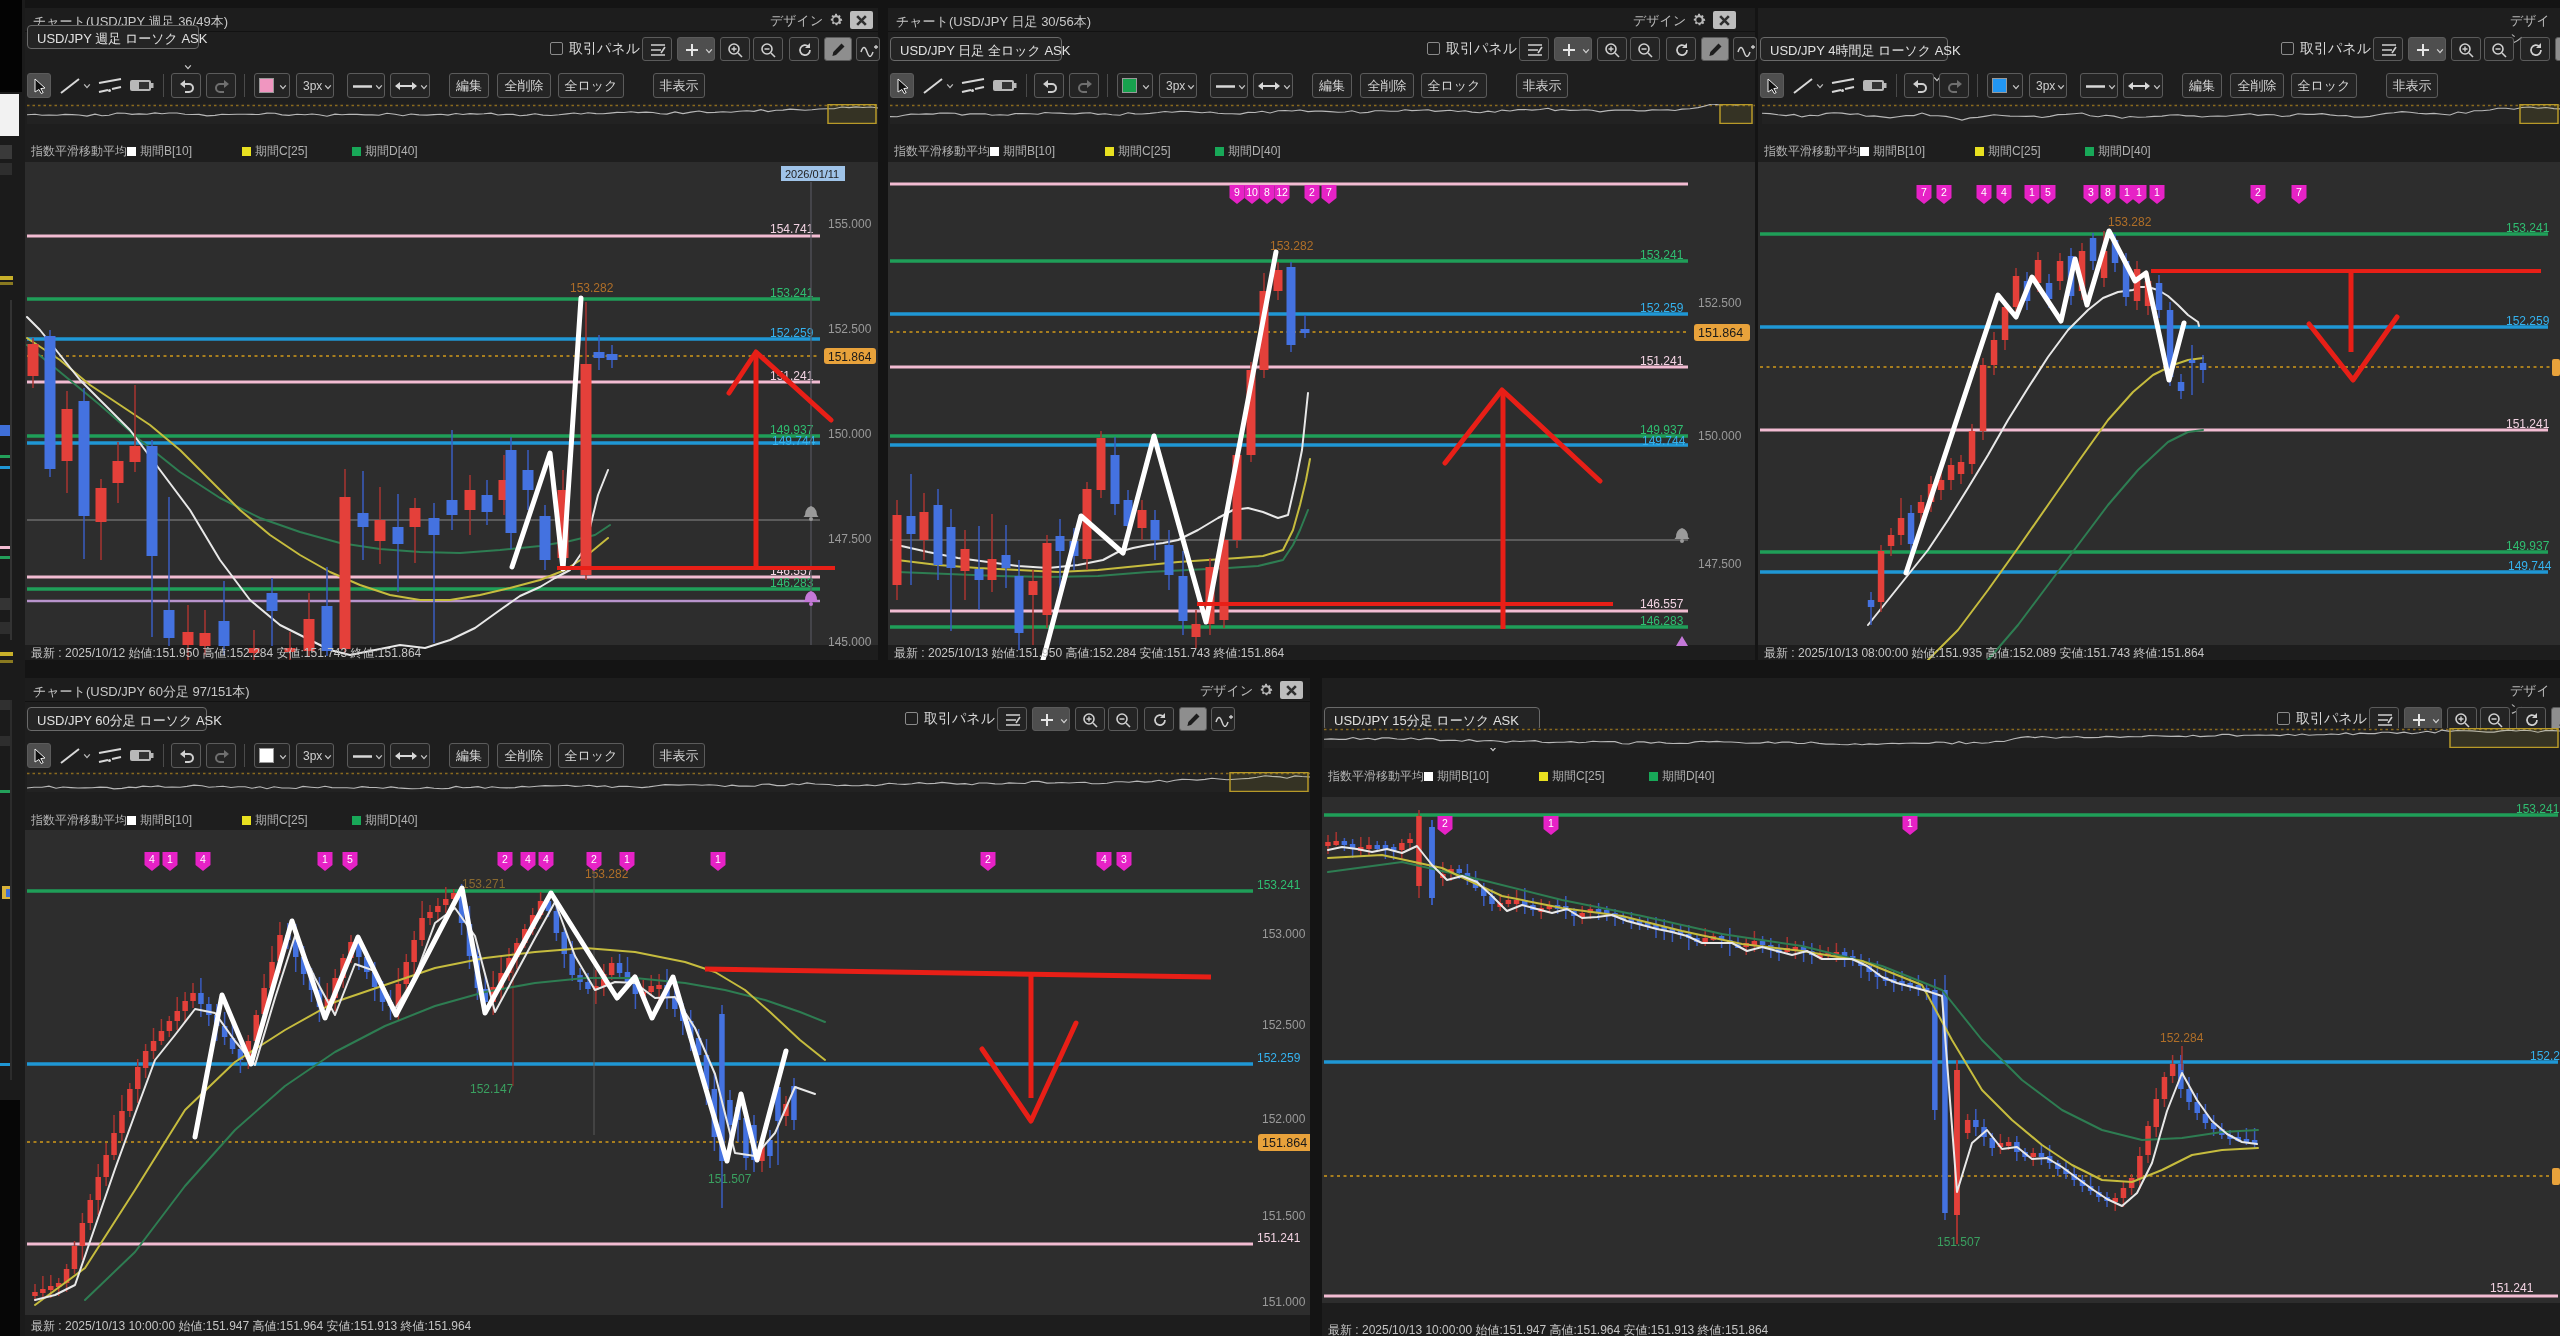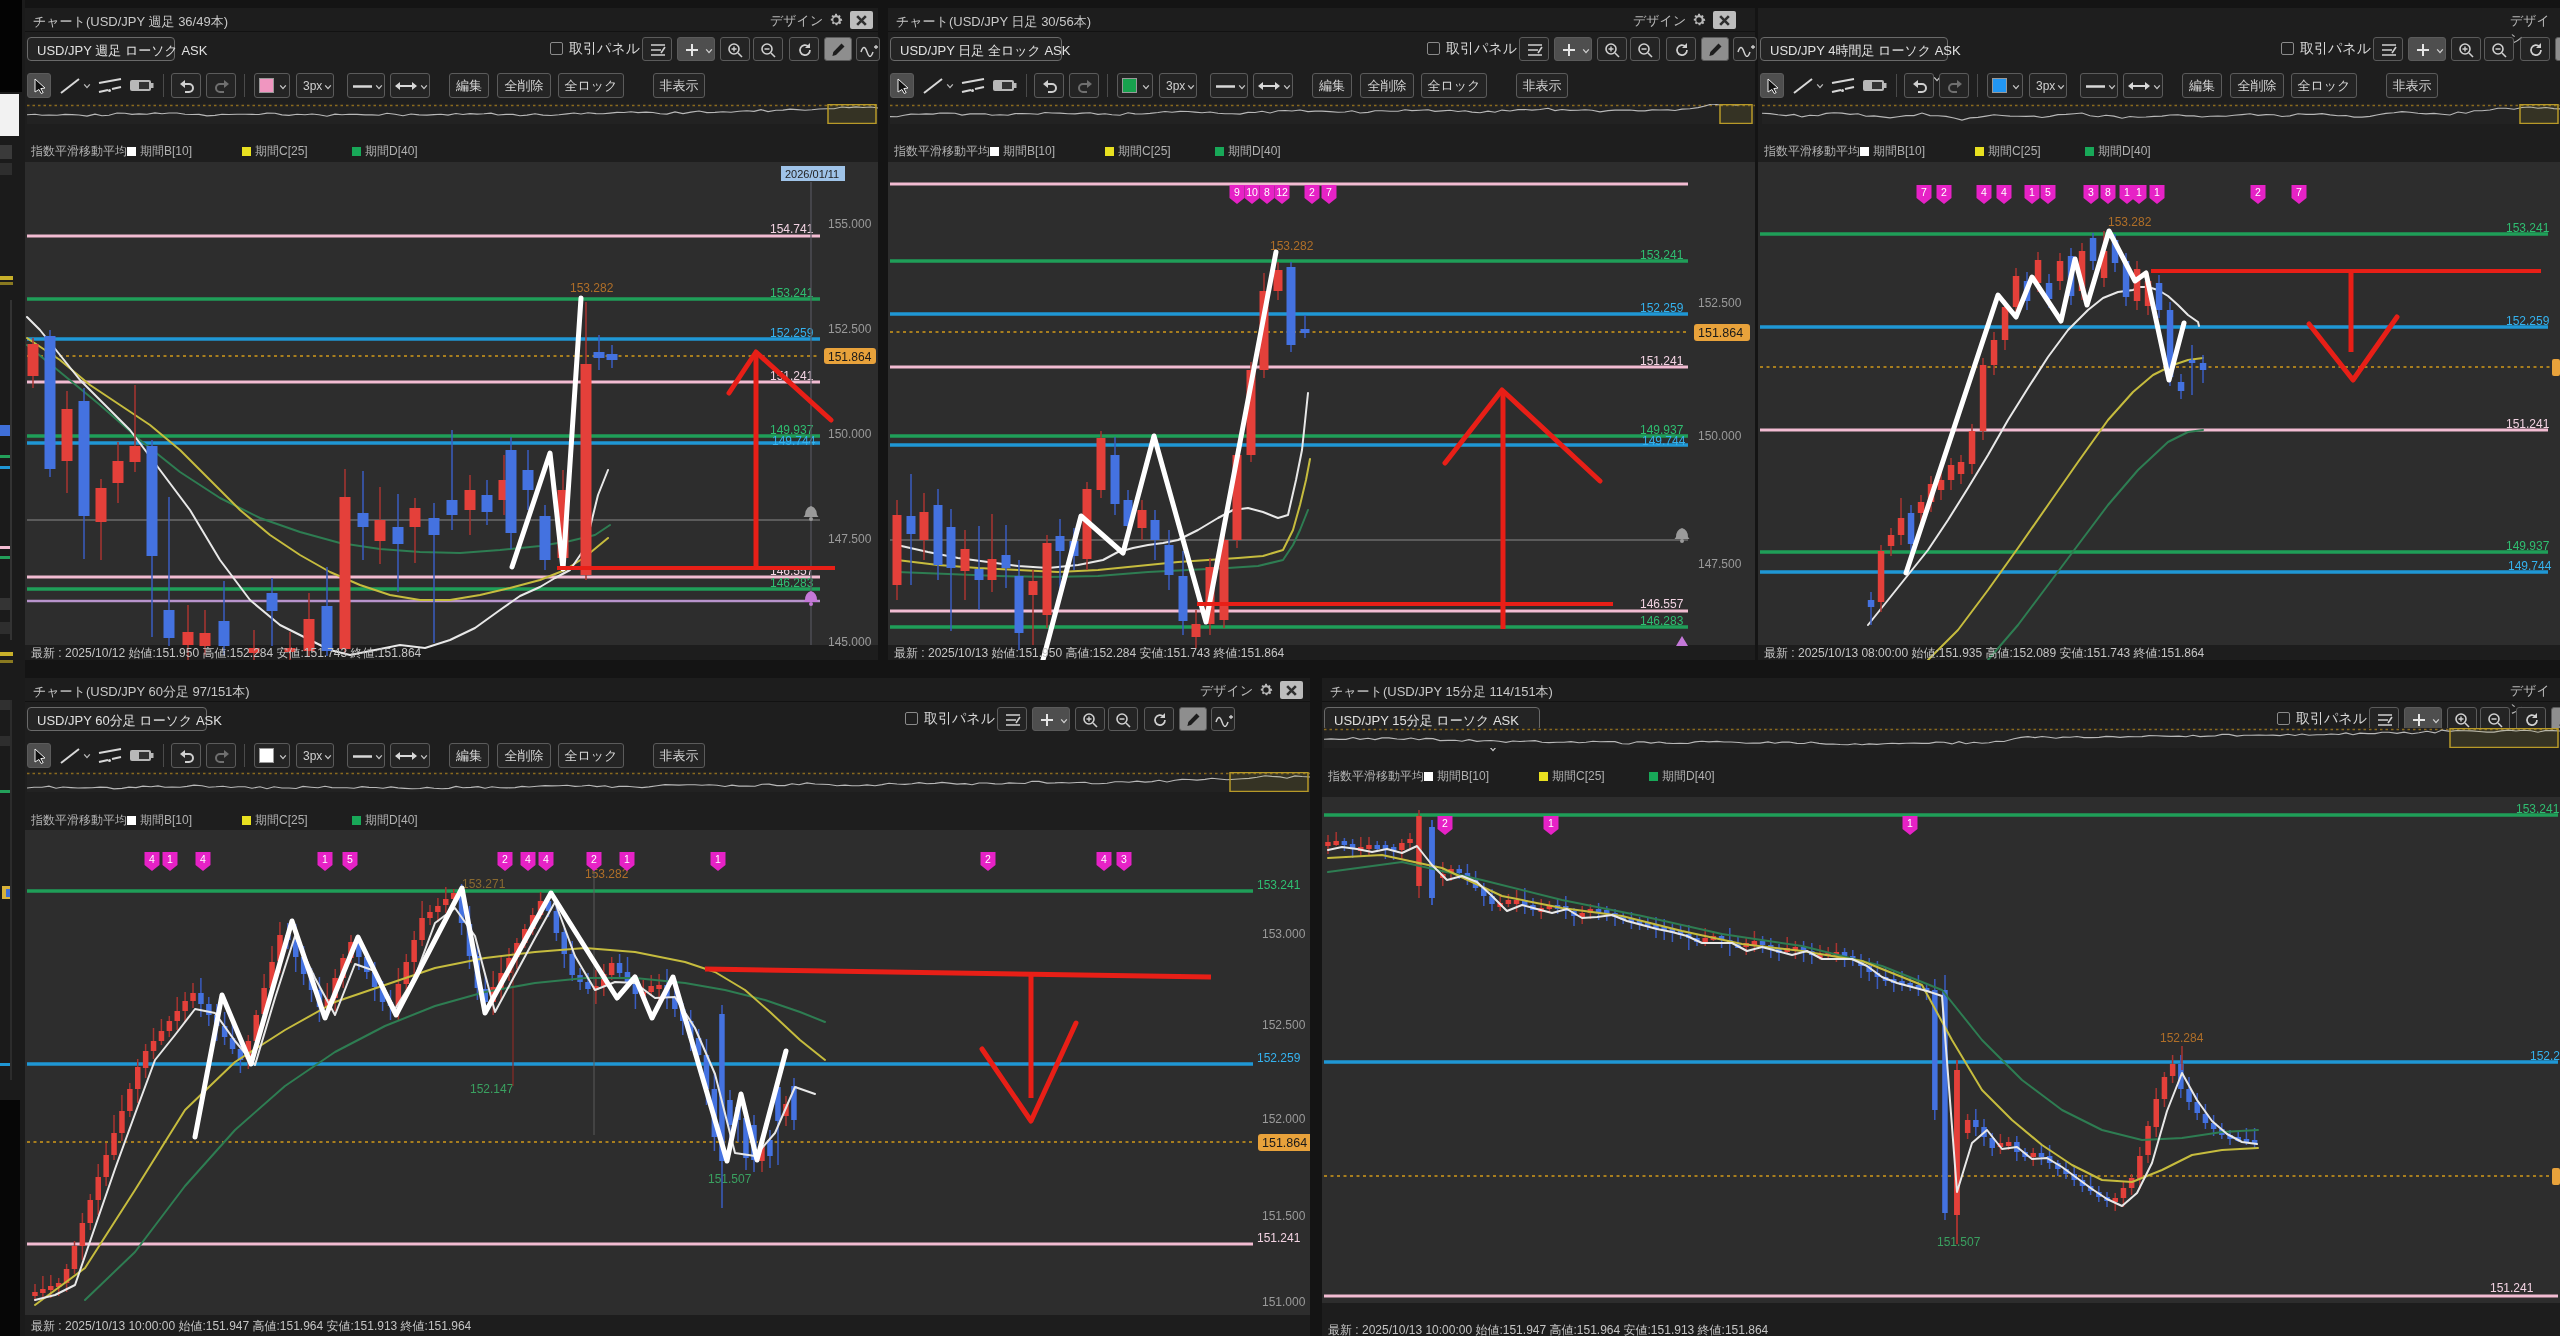--- a/index.html
+++ b/index.html
@@ -47,21 +47,21 @@
     <div style="position:absolute;left:745px;top:4px;font-size:13px;color:#b8b8b8">デザイン</div>
     <svg style="left:803px;top:4px" width="16" height="16" viewBox="0 0 24 24">
       <path fill="#b8b8b8" d="M12 8a4 4 0 100 8 4 4 0 000-8zm9.4 5.5l-2.1-.4a7 7 0 01-.7 1.7l1.2 1.7-1.9 1.9-1.7-1.2a7 7 0 01-1.7.7l-.4 2.1h-2.6l-.4-2.1a7 7 0 01-1.7-.7l-1.7 1.2-1.9-1.9 1.2-1.7a7 7 0 01-.7-1.7l-2.1-.4v-2.6l2.1-.4a7 7 0 01.7-1.7L5.1 6.3l1.9-1.9 1.7 1.2a7 7 0 011.7-.7l.4-2.1h2.6l.4 2.1a7 7 0 011.7.7l1.7-1.2 1.9 1.9-1.2 1.7a7 7 0 01.7 1.7l2.1.4z"></path>
       <circle fill="#1d1d1d" cx="12" cy="12" r="2.6"></circle>
     </svg>
     <div style="position:absolute;left:825px;top:3px;width:23px;height:18px;background:#bdbdbd;border-radius:2px">
       <svg style="left:5px;top:3px" width="13" height="13" viewBox="0 0 12 12">
         <path stroke="#2e2e2e" stroke-width="2.4" d="M2 2l8 8M10 2l-8 8"></path>
       </svg>
     </div>
-    <div class="ddl" style="left:2px;top:29px;width:148px;height:24px">
+    <div class="ddl" style="left:2px;top:17px;width:172px;height:24px">
       <span style="position:absolute;left:9px;top:4px">USD/JPY 週足 ローソク ASK</span>
       <svg style="left:156px;top:37px" width="8" height="8" viewBox="0 0 10 10">
         <path fill="none" stroke="#c8c8c8" stroke-width="1.6" d="M1.5 3l3.5 4 3.5-4"></path>
       </svg>
     </div>
     <div style="position:absolute;left:525px;top:34px;width:13px;height:13px;border:1px solid #8a8a8a;border-radius:2px"></div>
     <div style="position:absolute;left:544px;top:32px;font-size:14px;color:#d8d8d8;white-space:nowrap">取引パネル</div>
     <div class="btn" style="left:617px;top:29px;width:30px;height:24px">
       <svg style="left:6px;top:4px" width="18" height="16" viewBox="0 0 18 16">
         <path stroke="#d0d0d0" stroke-width="1.6" d="M2 3h14M2 8h10M2 13h14M12 11l4-6"></path>
@@ -1183,23 +1183,20 @@
     <polyline fill="none" stroke="#e8e8e8" stroke-width="2" stroke-linejoin="round" stroke-linecap="round" points="10,470 30,465 50,455 70,397 90,339 110,284 130,230 150,205 170,179 190,183 210,211 230,235 250,168 270,106 290,148 310,185 330,134 350,141 370,179 390,147 410,93 430,78 450,106 470,182 490,145 510,108 530,72 550,126 570,160 590,152 610,153 630,168 650,167 670,198 690,244 710,323 730,326 750,303 770,257 790,264"></polyline>
     <polyline fill="none" stroke="#ffffff" stroke-width="5" stroke-linejoin="round" stroke-linecap="round" points="170,307 197,165 226,234 267,91 300,188 333,107 371,185 437,58 460,183 526,63 592,168 610,147 627,188 648,147 702,331 716,264 732,330 761,221"></polyline>
     <line x1="680" y1="139" x2="1186" y2="147" stroke="#e81f17" stroke-width="5"></line>
     <line x1="1006" y1="143" x2="1006" y2="268" stroke="#e81f17" stroke-width="5"></line>
     <polyline fill="none" stroke="#e81f17" stroke-width="5" stroke-linejoin="round" stroke-linecap="round" points="957,219 1006,291 1051,193"></polyline>
     <rect x="1233" y="304" width="56" height="17" rx="3" fill="#e8a23b"></rect>
     <text x="1237" y="317" font-size="12.5" fill="#1a1a1a">151.864</text>
     <text x="6" y="500" font-size="12" fill="#c4c4c4">最新 : 2025/10/13 10:00:00  始値:151.947  高値:151.964  安値:151.913  終値:151.964</text>
   </svg>
 <div class="panel" style="left:1322px;top:678px;width:1238px;height:658px">
-    <div class="tbar" style="top:0">
-      <span class="tt">チャート(USD/JPY 15分足 114/151本)</span>
-    </div>
     <div style="position:absolute;left:1188px;top:4px;font-size:13px;color:#b8b8b8">デザイン</div>
     <div class="ddl" style="left:2px;top:29px;width:216px;height:24px">
       <span style="position:absolute;left:9px;top:4px">USD/JPY 15分足 ローソク ASK</span>
       <svg style="left:164px;top:37px" width="8" height="8" viewBox="0 0 10 10">
         <path fill="none" stroke="#c8c8c8" stroke-width="1.6" d="M1.5 3l3.5 4 3.5-4"></path>
       </svg>
     </div>
     <div style="position:absolute;left:955px;top:34px;width:13px;height:13px;border:1px solid #8a8a8a;border-radius:2px"></div>
     <div style="position:absolute;left:974px;top:32px;font-size:14px;color:#d8d8d8;white-space:nowrap">取引パネル</div>
     <div class="btn" style="left:1047px;top:29px;width:30px;height:24px">

